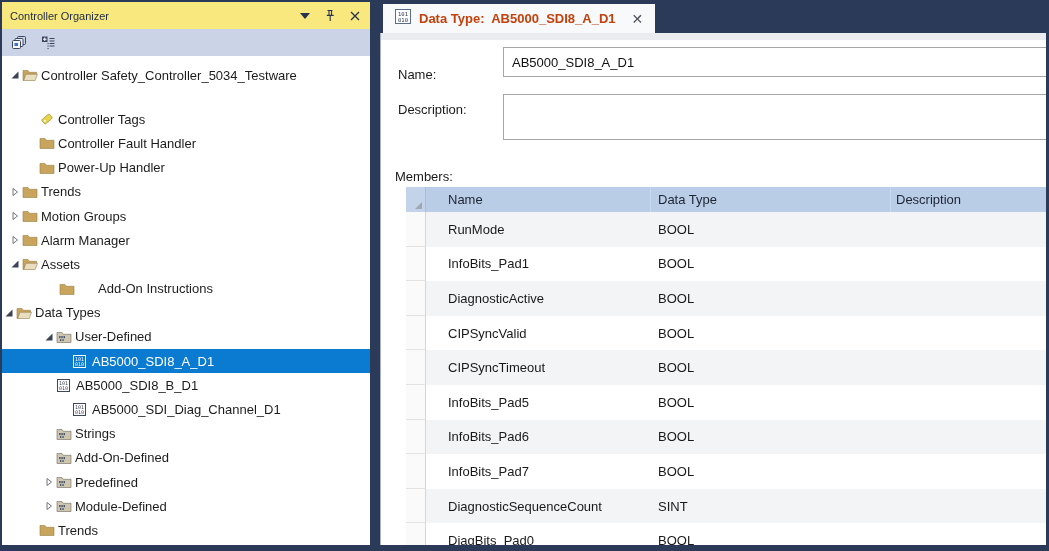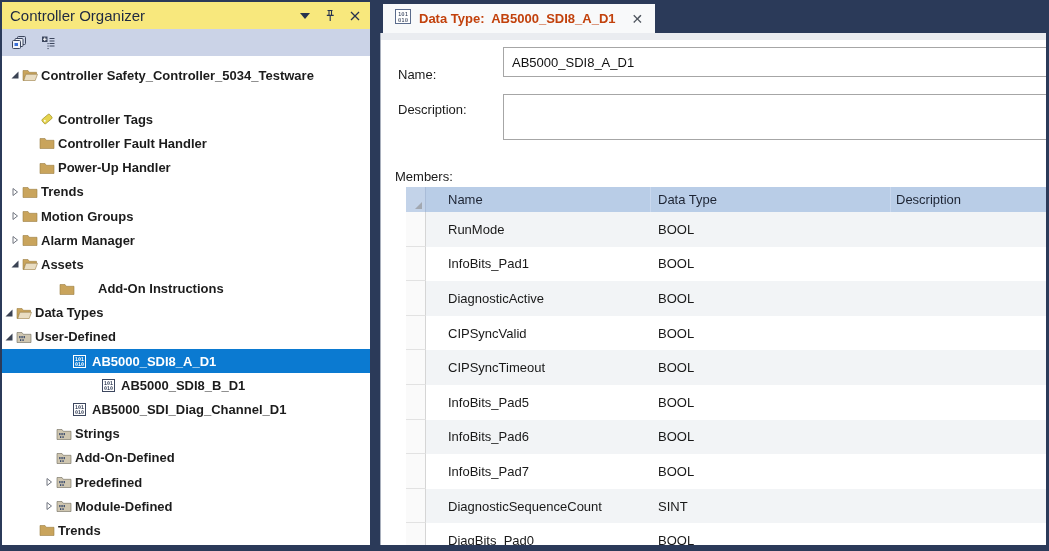--- a/index.html
+++ b/index.html
@@ -2,26 +2,26 @@
 <html><head>
 <meta charset="utf-8">
 <style>
   * { margin:0; padding:0; box-sizing:border-box; }
   html,body { width:1049px; height:551px; font-family:"Liberation Sans",sans-serif; }
   .frame { position:relative; width:1049px; height:551px; background:var(--navy,#2b3a59); overflow:hidden; }
 
   
   .left-panel { position:absolute; left:2px; top:2px; width:368px; height:543px; background:#fff; overflow:hidden; }
   .lp-header { height:27px; background:var(--yellow,#f8e87d); display:flex; align-items:center; padding:0 10px 0 8px; }
-  .lp-title { font-size:15px; color:#1f2942; flex:1; }
+  .lp-title { font-size:11px; color:#1f2942; flex:1; }
   .lp-hicons { display:flex; gap:14px; align-items:center; }
   .hicon { display:inline-flex; align-items:center; cursor:pointer; }
   .lp-toolbar { height:27px; background:var(--toolbar,#cbd3e7); display:flex; align-items:center; gap:11px; padding:0 8px; }
   .tbicon { display:inline-flex; cursor:pointer; }
-  .tree { position:absolute; top:54px; left:0; right:0; bottom:0; padding-top:7px; overflow:hidden;font-weight:bold; }
+  .tree { position:absolute; top:54px; left:0; right:0; bottom:0; padding-top:7px; overflow:hidden; }
   .tree-row { height:24.2px; display:flex; align-items:center; font-size:13px; color:#1c1c1c; cursor:default; white-space:nowrap; }
   .tree-row.selected { background:var(--sel,#0b7ad1); color:#fff; }
   .arrow { width:14px; flex:none; display:inline-flex; justify-content:center; align-items:center; }
   .ticon { width:19px; flex:none; display:inline-flex; align-items:center; }
 
   
   .splitter { position:absolute; left:370px; top:2px; width:10px; height:543px; cursor:ew-resize; }
 
   
   .right-panel { position:absolute; left:380px; top:2px; width:666px; height:543px; }
@@ -211,21 +211,21 @@
             </svg>
           </span>
           <span class="ticon">
             <svg width="16" height="16" viewBox="0 0 16 16">
               <path d="M1 3.5h5l1.3 1.8H14.5v2H3.8L1.8 13.5H1z" fill="#c9a45c" stroke="#9c7f45" stroke-width="0.6"></path>
               <path d="M3.8 7.3H15.5L13.2 13.5H1.8z" fill="#e9ddc2" stroke="#9c7f45" stroke-width="0.6"></path>
             </svg>
           </span>
           <span>Data Types</span>
         </div>
-        <div class="tree-row" style="">
+        <div class="tree-row" style="padding-left: 40px;">
           <span class="arrow">
             <svg width="10" height="10" viewBox="0 0 10 10">
               <path d="M8.5 1.5v7h-7z" fill="#3b4354"></path>
             </svg>
           </span>
           <span class="ticon">
             <svg width="16" height="16" viewBox="0 0 16 16">
               <path d="M1 3.5h5l1.3 1.8H15v8.2H1z" fill="#cfc6b0" stroke="#6d6a5a" stroke-width="0.6"></path>
               <g fill="#394a6b">
                 <rect x="3.2" y="7" width="1.3" height="2.2"></rect>
@@ -242,21 +242,21 @@
           <span class="arrow"></span>
           <span class="ticon">
             <svg width="13" height="13" viewBox="0 0 13 13">
               <rect x="0.5" y="0.5" width="12" height="12" fill="none" stroke="#ffffff"></rect>
               <text x="6.5" y="5.8" text-anchor="middle" font-size="5" font-family="DejaVu Sans Mono, monospace" fill="#ffffff">101</text>
               <text x="6.5" y="11.3" text-anchor="middle" font-size="5" font-family="DejaVu Sans Mono, monospace" fill="#ffffff">010</text>
             </svg>
           </span>
           <span>AB5000_SDI8_A_D1</span>
         </div>
-        <div class="tree-row" style="padding-left: 86px;">
+        <div class="tree-row" style="padding-left: 41px;">
           <span class="arrow"></span>
           <span class="ticon">
             <svg width="13" height="13" viewBox="0 0 13 13">
               <rect x="0.5" y="0.5" width="12" height="12" fill="none" stroke="#3c465e"></rect>
               <text x="6.5" y="5.8" text-anchor="middle" font-size="5" font-family="DejaVu Sans Mono, monospace" fill="#3c465e">101</text>
               <text x="6.5" y="11.3" text-anchor="middle" font-size="5" font-family="DejaVu Sans Mono, monospace" fill="#3c465e">010</text>
             </svg>
           </span>
           <span>AB5000_SDI8_B_D1</span>
         </div>

